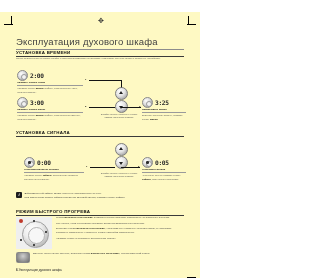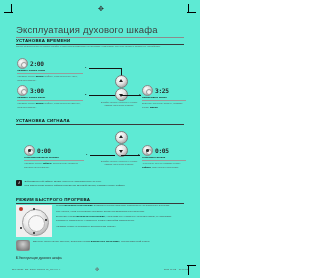--- a/index.html
+++ b/index.html
@@ -1,19 +1,19 @@
 <!DOCTYPE html>
 <html><head>
 <meta charset="utf-8">
 <style>
   html,body{margin:0;padding:0;background:#fff;}
   body{width:200px;height:278px;position:relative;overflow:hidden;
        font-family:"Liberation Sans",sans-serif;color:#1b1b1b;}
 
-  .page{position:absolute;inset:0;background:#5eead4;}
+  .page{position:absolute;inset:0;background:#fef9c3;margin-top:12px;}
 
   
   .crop{position:absolute;background:#000;}
   .crop.v{width:1px;height:9px;}
   .crop.h{height:1px;width:9px;}
 
   .regmark{position:absolute;left:97px;top:5px;width:8px;height:8px;
            font-size:7px;line-height:8px;text-align:center;color:#333;}
 
   

